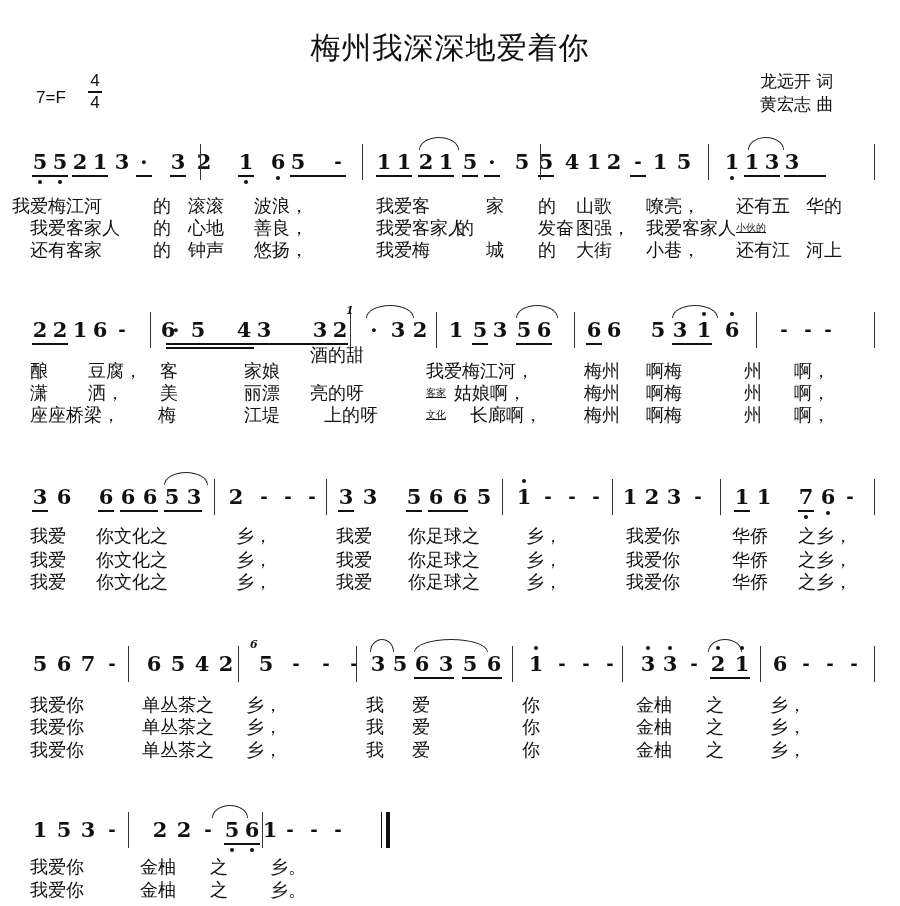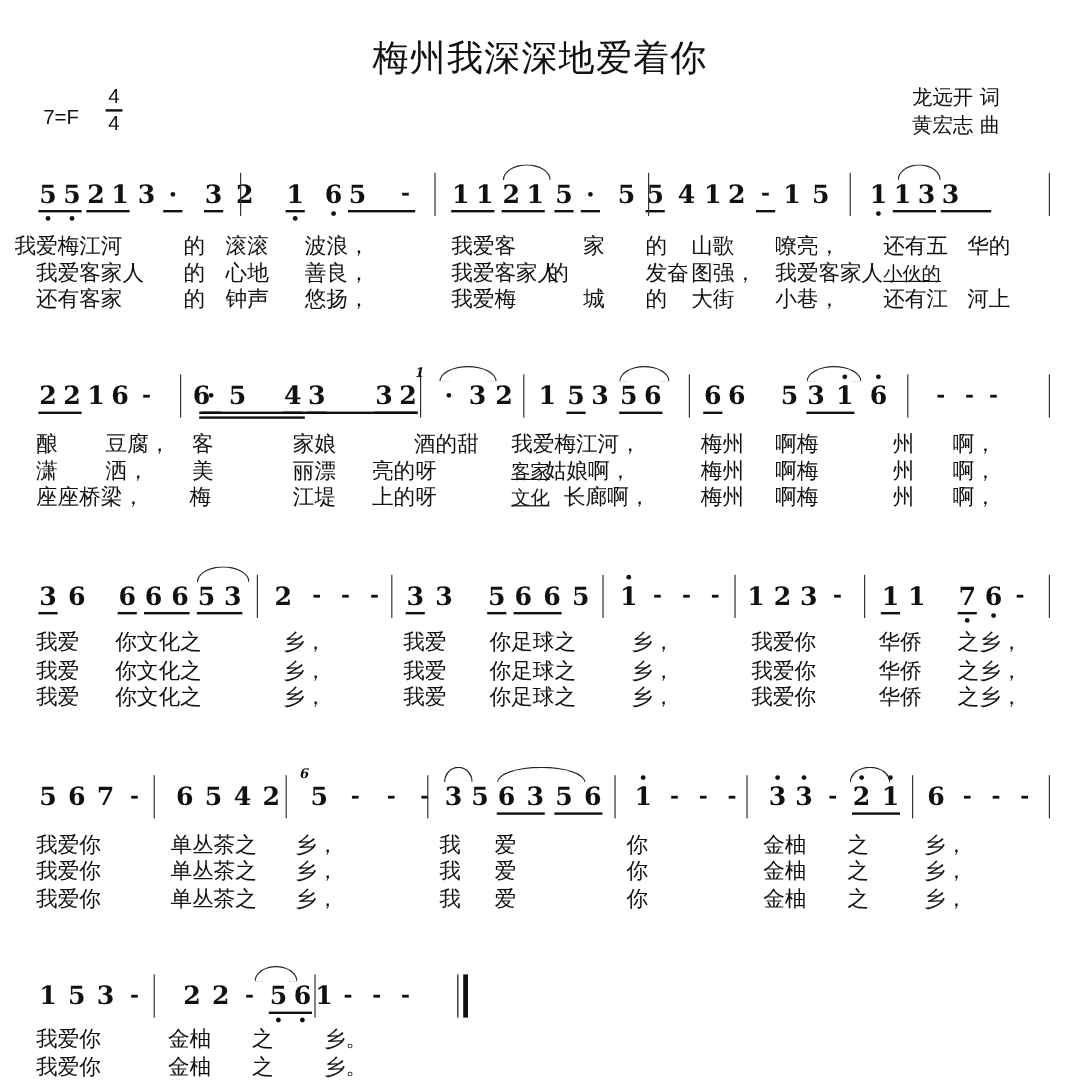--- a/index.html
+++ b/index.html
@@ -13,21 +13,21 @@
   .n { position: absolute; font-family: "DejaVu Serif", serif; font-weight: bold; font-size: 21px; line-height: 24px; text-align: center; width: 16px; }
   .n .dot-below { position: absolute; left: 6px; width: 4px; height: 4px; border-radius: 50%; background: #111; top: 26px; }
   .n .dot-above { position: absolute; left: 6px; width: 4px; height: 4px; border-radius: 50%; background: #111; top: -6px; }
   .bl { position: absolute; width: 1px; background: #333; height: 36px; }
   .bl.end { width: 4px; background: #111; }
   .bl.end2 { width: 1px; background: #111; }
   .arc { position: absolute; border: 1.5px solid #222; border-bottom: none; border-radius: 50% 50% 0 0 / 100% 100% 0 0; height: 12px; }
   .ulong { position: absolute; height: 2px; background: #111; }
   .grace { position: absolute; font-family: "DejaVu Serif", serif; font-style: italic; font-size: 11px; font-weight: bold; }
   .lyr { position: absolute; font-family: "DejaVu Sans", sans-serif; font-size: 18px; line-height: 21px; white-space: pre; letter-spacing: 0; }
-  .lyr.small { font-size: 16px; }
+  .lyr.small { font-size: 10px; }
 </style>
 </head>
 <body>
 
 <div class="title">梅州我深深地爱着你</div>
 <div class="key">7=F</div>
 <div class="meter">
   <span>4</span>
   <span class="bar"></span>
   <span>4</span>
@@ -169,41 +169,41 @@
       <div class="bl" style="left: 756px; top: -6px;"></div>
       <div class="bl" style="left: 874px; top: -6px;"></div>
       <div class="arc" style="left: 366px; width: 46px; top: -13px;"></div>
       <div class="arc" style="left: 516px; width: 40px; top: -13px;"></div>
       <div class="arc" style="left: 672px; width: 44px; top: -13px;"></div>
       <div class="grace" style="left: 346px; top: -14px;">1</div>
       <div class="lyr" style="left: 30px; top: 42px;">酿</div>
       <div class="lyr" style="left: 88px; top: 42px;">豆腐，</div>
       <div class="lyr" style="left: 160px; top: 42px;">客</div>
       <div class="lyr" style="left: 244px; top: 42px;">家娘</div>
-      <div class="lyr" style="left: 310px; top: 42px; margin-left: 35px;">酒的甜</div>
+      <div class="lyr" style="left: 310px; top: 26px;">酒的甜</div>
       <div class="lyr" style="left: 426px; top: 42px;">我爱梅江河，</div>
       <div class="lyr" style="left: 584px; top: 42px;">梅州</div>
       <div class="lyr" style="left: 646px; top: 42px;">啊梅</div>
       <div class="lyr" style="left: 744px; top: 42px;">州</div>
       <div class="lyr" style="left: 794px; top: 42px;">啊，</div>
       <div class="lyr" style="left: 30px; top: 64px;">潇</div>
       <div class="lyr" style="left: 88px; top: 64px;">洒，</div>
       <div class="lyr" style="left: 160px; top: 64px;">美</div>
       <div class="lyr" style="left: 244px; top: 64px;">丽漂</div>
       <div class="lyr" style="left: 310px; top: 64px;">亮的呀</div>
       <div class="lyr small" style="text-decoration: underline; left: 426px; top: 64px;">客家</div>
       <div class="lyr" style="left: 454px; top: 64px;">姑娘啊，</div>
       <div class="lyr" style="left: 584px; top: 64px;">梅州</div>
       <div class="lyr" style="left: 646px; top: 64px;">啊梅</div>
       <div class="lyr" style="left: 744px; top: 64px;">州</div>
       <div class="lyr" style="left: 794px; top: 64px;">啊，</div>
       <div class="lyr" style="left: 30px; top: 86px;">座座桥梁，</div>
       <div class="lyr" style="left: 158px; top: 86px;">梅</div>
       <div class="lyr" style="left: 244px; top: 86px;">江堤</div>
-      <div class="lyr" style="left: 310px; top: 86px;">上的呀</div>
+      <div class="lyr" style="left: 324px; top: 86px;">上的呀</div>
       <div class="lyr small" style="text-decoration: underline; left: 426px; top: 86px;">文化</div>
       <div class="lyr" style="left: 470px; top: 86px;">长廊啊，</div>
       <div class="lyr" style="left: 584px; top: 86px;">梅州</div>
       <div class="lyr" style="left: 646px; top: 86px;">啊梅</div>
       <div class="lyr" style="left: 744px; top: 86px;">州</div>
       <div class="lyr" style="left: 794px; top: 86px;">啊，</div>
     </div>
     <div class="row" style="top: 485px;">
       <div class="n" style="left: 32px; top: 0px;">3</div>
       <div class="n" style="left: 56px; top: 0px;">6</div>

